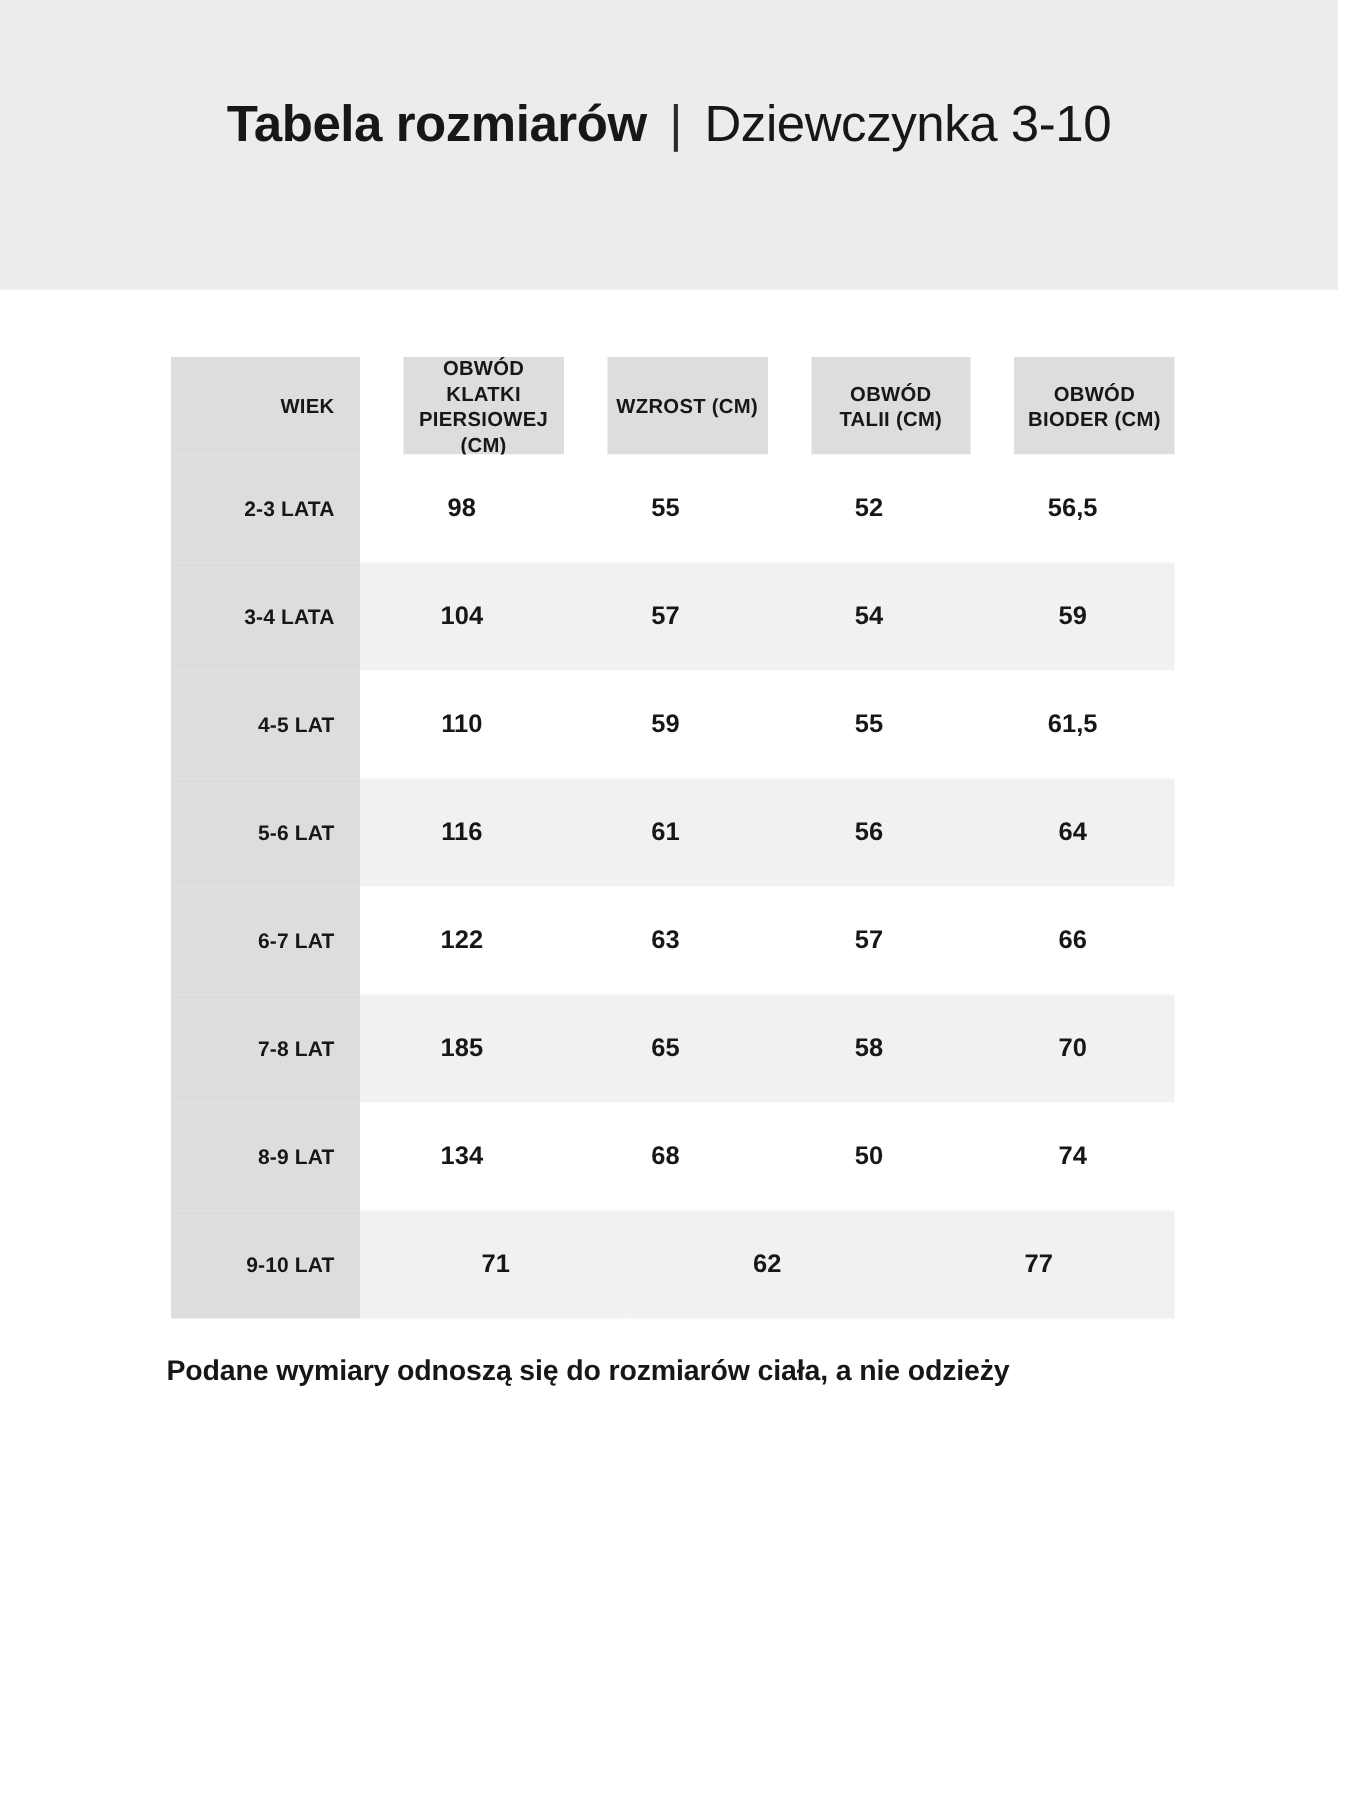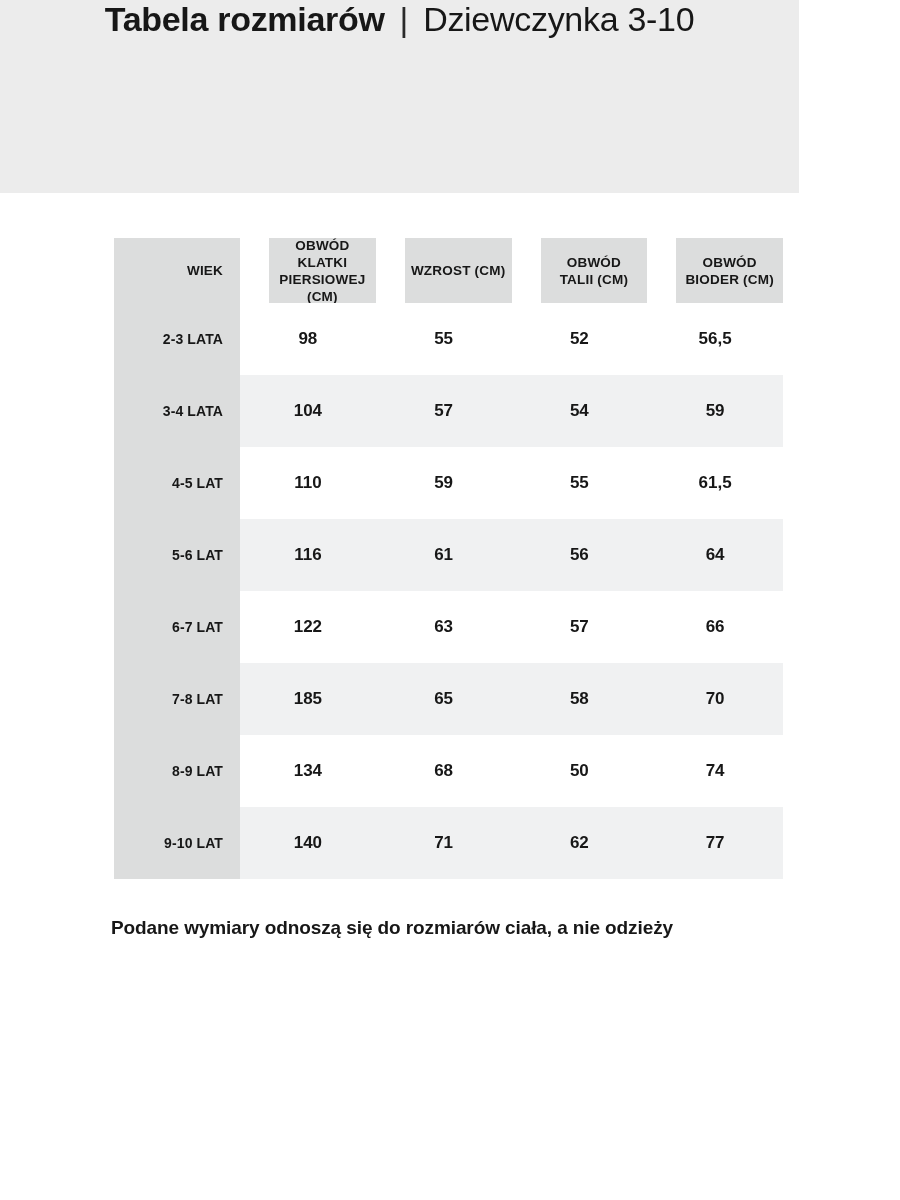--- a/index.html
+++ b/index.html
@@ -11,25 +11,25 @@
     height: 1200px;
     background: #ffffff;
     font-family: "Liberation Sans", "DejaVu Sans", sans-serif;
     color: #171717;
     position: relative;
     overflow: hidden;
   }
 
   
   .banner {
-    width: 799px;
+    width: 892px;
     height: 193px;
     background: #ececec;
     display: flex;
-    align-items: flex-start;
+    align-items: center;
     justify-content: center;
     box-sizing: border-box;
     padding-bottom: 28px;
   }
   .title {
     font-size: 34px;
     line-height: 38px;
     letter-spacing: -0.3px;
     white-space: nowrap;
   }
@@ -76,21 +76,21 @@
     white-space: pre-line;
   }
   .trow.header .cell-age {
     font-size: 13.5px;
     letter-spacing: 0.2px;
   }
   .trow.alt .cell-val { background: #f0f1f2; }
 
   
   .footer-note {
-    margin-top: 37px;
+    margin-top: 24px;
     width: 784px;
     text-align: center;
     font-weight: 700;
     font-size: 19px;
     line-height: 24px;
     letter-spacing: -0.1px;
   }
 </style>
 </head>
 <body>
@@ -165,21 +165,20 @@
   <div class="trow">
     <div class="cell cell-age">8-9 LAT</div>
     <div class="cell cell-val">134</div>
     <div class="cell cell-val">68</div>
     <div class="cell cell-val">50</div>
     <div class="cell cell-val">74</div>
   </div>
 
   <div class="trow alt">
     <div class="cell cell-age">9-10 LAT</div>
-    <div class="cell cell-val">140</div>
     <div class="cell cell-val">71</div>
     <div class="cell cell-val">62</div>
     <div class="cell cell-val">77</div>
   </div>
 
 </div>
 
 <div class="footer-note">Podane wymiary odnoszą się do rozmiarów ciała, a nie odzieży</div>
 
 </body></html>

